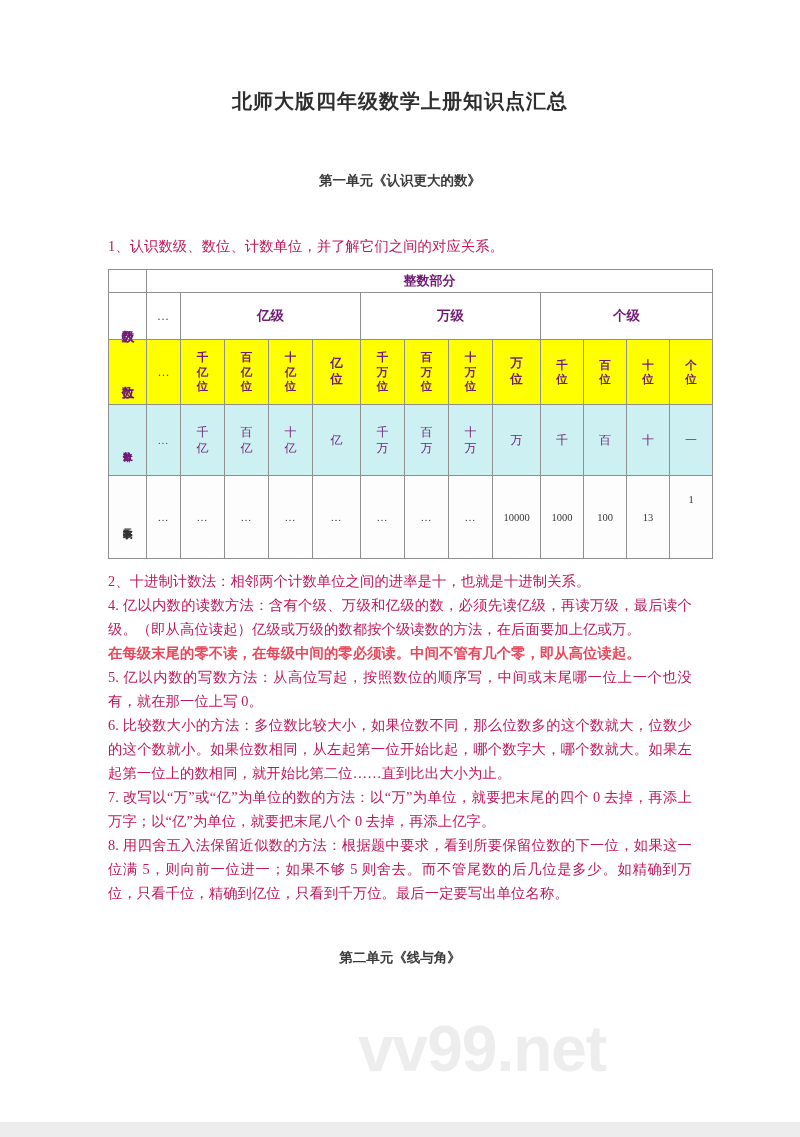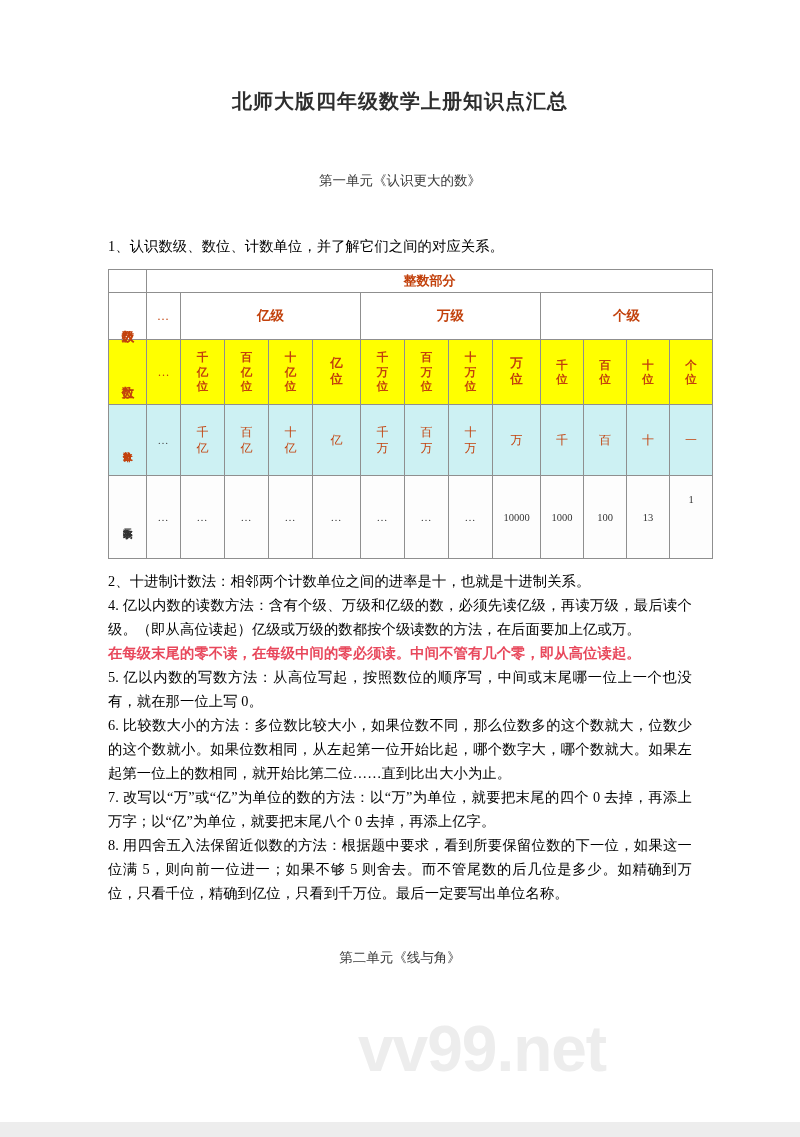--- a/index.html
+++ b/index.html
@@ -46,32 +46,32 @@
     font-weight: bold;
     letter-spacing: 1px;
     color: #2e2e2e;
     margin-top: 76px;
     font-family: "Liberation Serif", "DejaVu Serif", serif;
   }
 
   .unit-heading {
     text-align: center;
     font-size: 13.5px;
-    font-weight: normal;
+    font-weight: bold;
     color: #3a3a3a;
     margin-top: 57px;
   }
   .unit-heading.second {
     margin-top: 44px;
   }
 
   .para {
     font-size: 14.3px;
     line-height: 1.68;
-    color: #000000;
+    color: #be185d;
     margin: 0;
     text-align: justify;
     letter-spacing: 0.1px;
   }
   .para.first-line-list { margin-top: 44px; }
   .para.red {
     color: #e8485c;
     font-weight: bold;
   }
 
@@ -81,21 +81,21 @@
     margin-top: 11px;
     margin-bottom: 10px;
     border-collapse: collapse;
     table-layout: fixed;
     font-family: "Liberation Serif", "DejaVu Serif", serif;
   }
   .num-table td {
     border: 1px solid #8f8f8f;
     text-align: center;
     vertical-align: middle;
-    color: #c2410c;
+    color: #701a75;
     padding: 0;
   }
 
   .r-head td {
     height: 22px;
     font-size: 13px;
     font-weight: bold;
   }
   .r-head td.blank-left { border-bottom: none; border-right: 1px solid #8f8f8f; }
 

